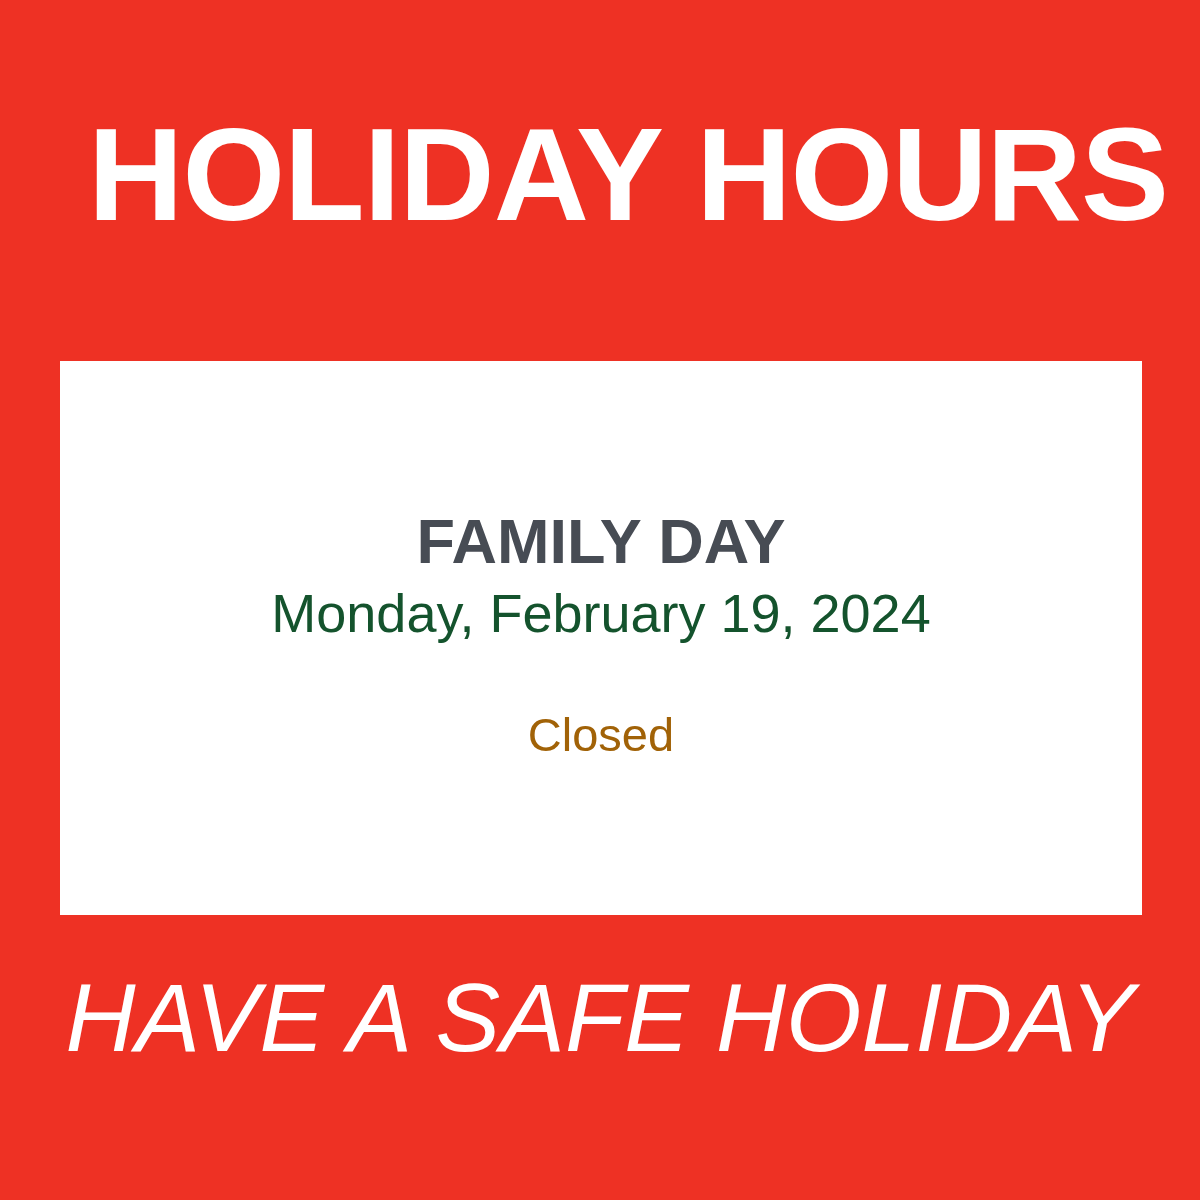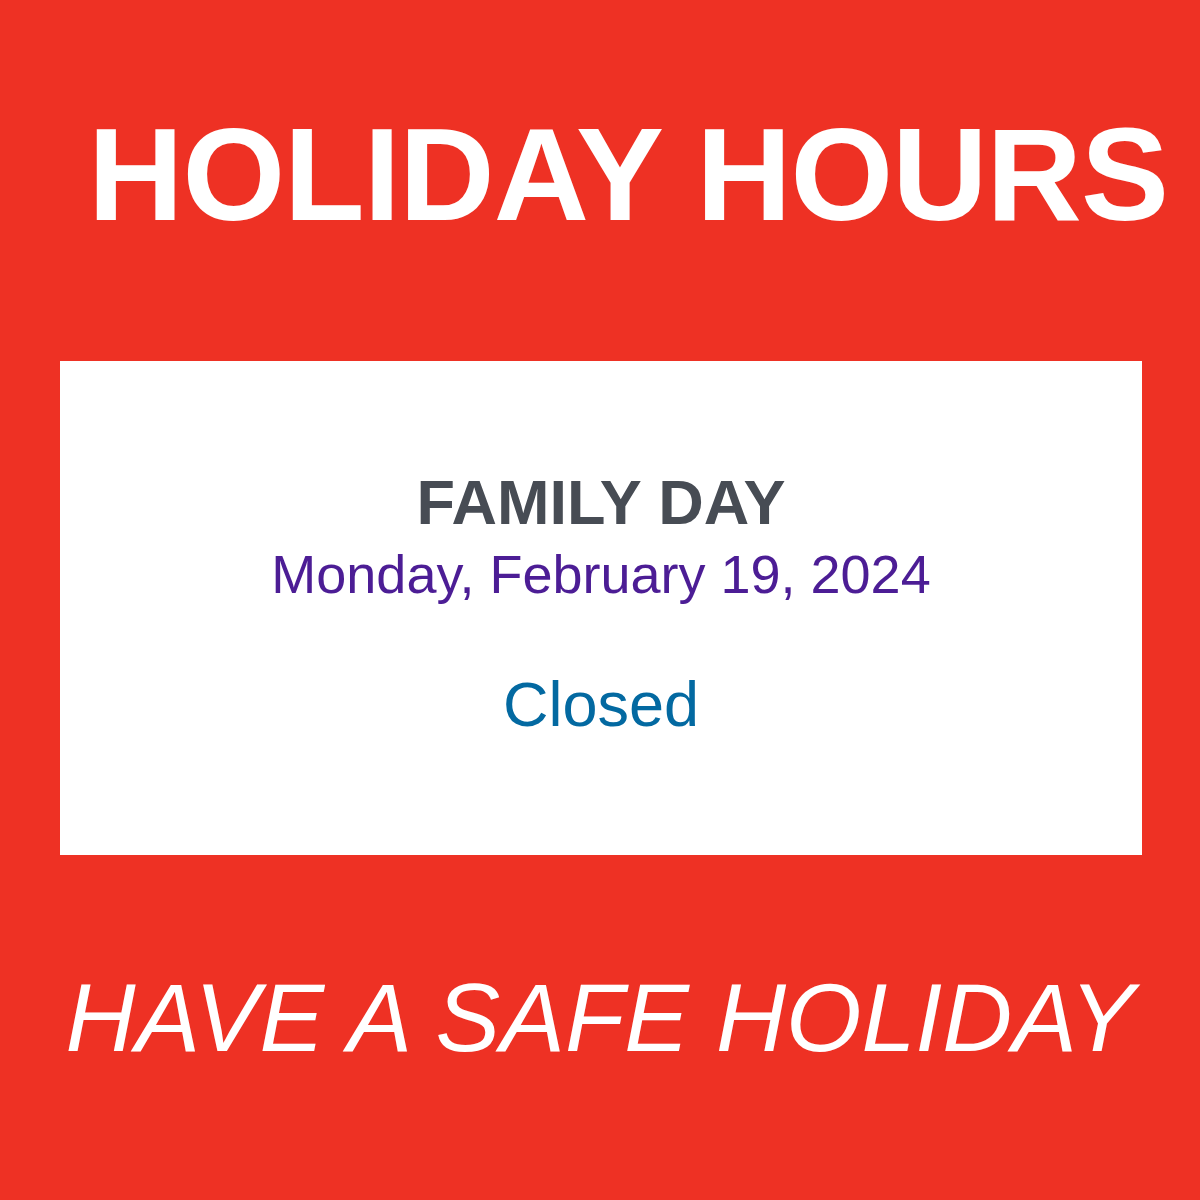--- a/index.html
+++ b/index.html
@@ -50,21 +50,21 @@
     text-align: center;
     transform: translateY(-6px);
   }
 
   
   .card {
     position: absolute;
     left: 60px;
     top: 361px;
     width: 1082px;
-    height: 494px;
+    height: 554px;
     background: #ffffff;
     box-sizing: border-box;
     display: flex;
     flex-direction: column;
     align-items: center;
     justify-content: center;
   }
 
   .card-inner {
     width: 100%;
@@ -81,31 +81,31 @@
     letter-spacing: 0px;
     white-space: nowrap;
     margin: 0;
   }
 
   .holiday-date {
     font-family: "Liberation Sans", sans-serif;
     font-weight: normal;
     font-size: 54px;
     line-height: 1.22;
-    color: #4c1d95;
+    color: #14532d;
     white-space: nowrap;
     margin: 6px 0 12px 0;
   }
 
   .holiday-status {
     font-family: "Liberation Sans", sans-serif;
     font-weight: normal;
-    font-size: 63px;
+    font-size: 47px;
     line-height: 1.1;
-    color: #0369a1;
+    color: #a16207;
     white-space: nowrap;
     margin: 62px 0 0 0;
   }
 
   
   .message-band {
     position: absolute;
     left: 0;
     top: 851px;
     width: 1200px;

